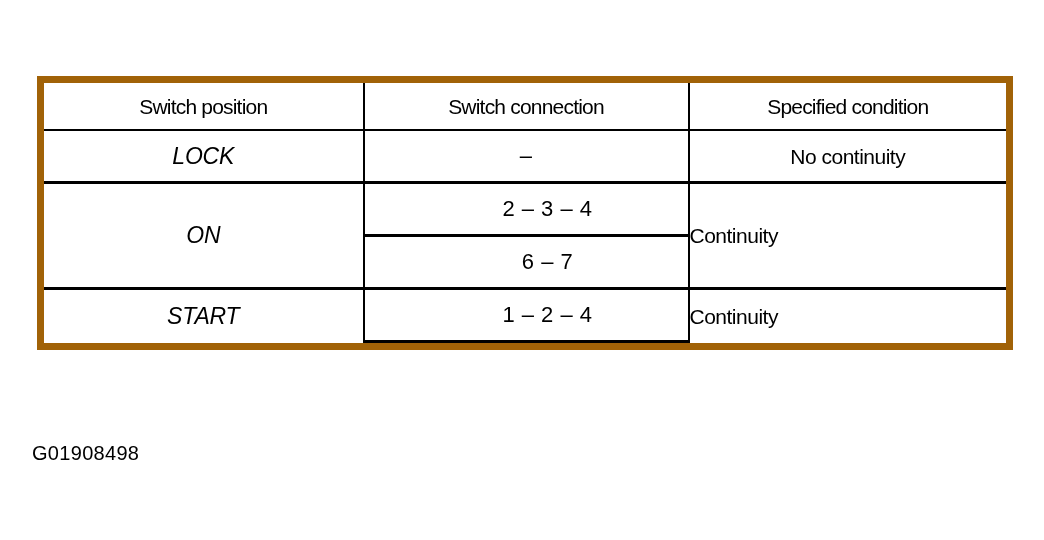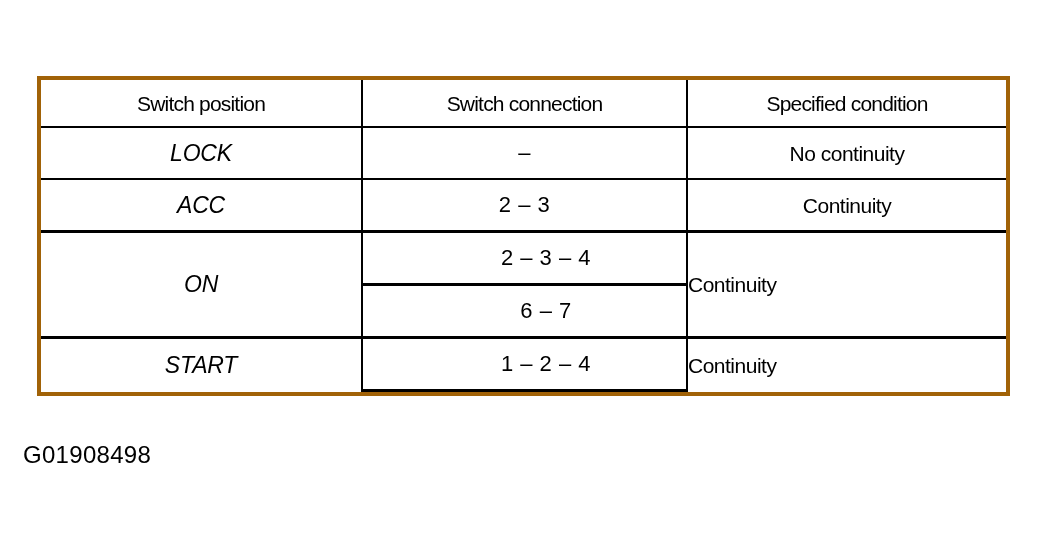--- a/index.html
+++ b/index.html
@@ -46,21 +46,21 @@
     border: 2px solid #000000;
     padding: 0;
     margin: 0;
     font-weight: normal;
     vertical-align: middle;
     background: #ffffff;
   }
 
   
   .spec-table {
-    border: 4px solid #a16207;
+    border: 7px solid #a16207;
   }
 
   .cell-txt {
     display: block;
     font-size: 22px;
     line-height: 1;
     letter-spacing: -0.2px;
     white-space: nowrap;
   }
 
@@ -137,23 +137,23 @@
     padding-left: 11px;
   }
   .merged-cond .cell-txt {
     font-size: 21px;
     letter-spacing: -0.5px;
   }
 
   
   .caption {
     position: absolute;
-    left: 23px;
+    left: 32px;
     top: 443px;
-    font-size: 24px;
+    font-size: 20px;
     line-height: 1;
     letter-spacing: 0.3px;
     white-space: nowrap;
     text-align: center;
   }
 </style>
 </head>
 <body>
 
 <div class="sheet">
@@ -183,31 +183,20 @@
           <span class="cell-txt">LOCK</span>
         </td>
         <td class="conn-cell">
           <span class="cell-txt">–</span>
         </td>
         <td class="cond-cell">
           <span class="cell-txt">No continuity</span>
         </td>
       </tr>
 
-      <tr>
-        <td class="pos-cell">
-          <span class="cell-txt">ACC</span>
-        </td>
-        <td class="conn-cell">
-          <span class="cell-txt">2 – 3</span>
-        </td>
-        <td class="cond-cell">
-          <span class="cell-txt">Continuity</span>
-        </td>
-      </tr>
 
       <tr class="row-sep-heavy">
         <td class="pos-cell">
           <span class="cell-txt">ON</span>
         </td>
         <td class="split-cell">
           <table class="sub-table">
             <tbody>
               <tr class="sub-top">
                 <td>

